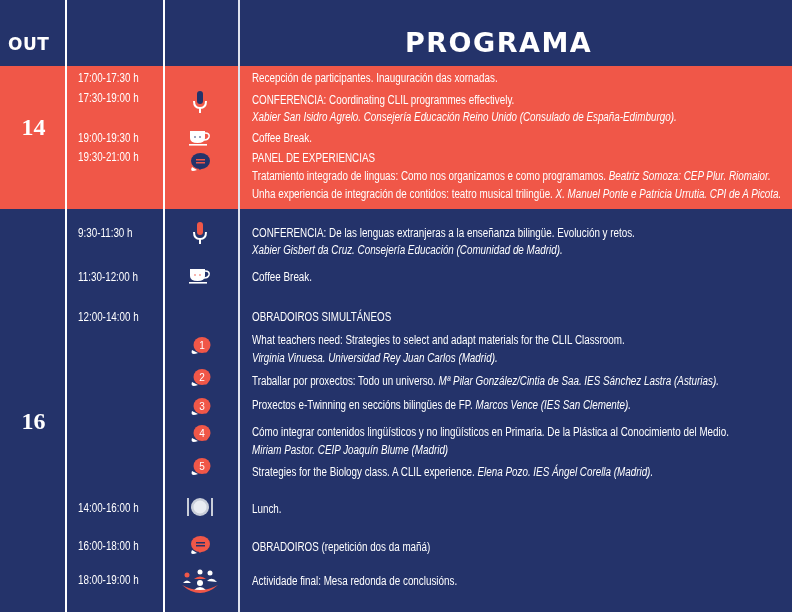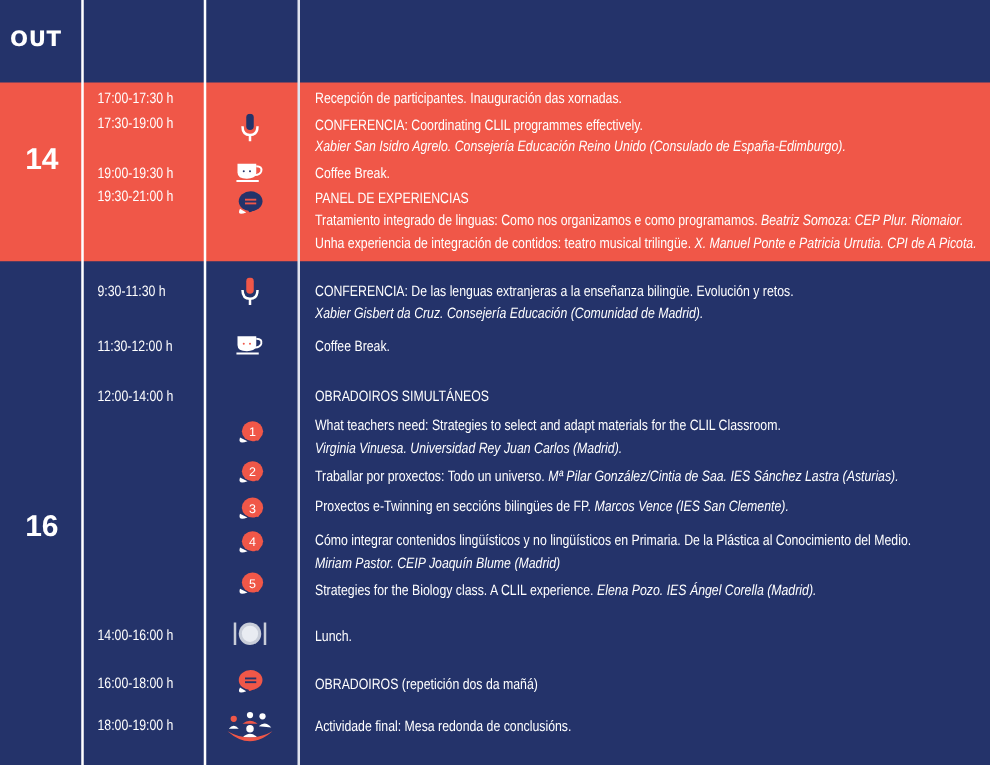--- a/index.html
+++ b/index.html
@@ -7,56 +7,57 @@
     width: 792px; height: 612px; overflow: hidden;
     background: #24336a;
     font-family: "Liberation Sans", "DejaVu Sans", sans-serif;
     color: #ffffff;
     position: relative;
   }
   .vline { position: absolute; top: 0; bottom: 0; width: 2px; background: #ffffff; }
   .v1 { left: 65px; }
   .v2 { left: 163px; }
   .v3 { left: 238px; width: 2px; background: #dfe3ee; }
-  .header { position: absolute; left: 0; top: 0; width: 792px; height: 66px; }
+  .header { position: absolute; left: 0; top: 12px; width: 792px; height: 66px; }
   .out-label {
     position: absolute; left: 8px; top: 22px; width: 50px;
     font-family: "DejaVu Sans", sans-serif; font-weight: bold; font-size: 17px; letter-spacing: 0.5px;
   }
   .prog-title {
     position: absolute; left: 405px; top: 15px;
     font-family: "DejaVu Sans", sans-serif; font-weight: bold; font-size: 27px; letter-spacing: 1.5px;
   }
   .band14 {
     position: absolute; left: 0; top: 66px; width: 792px; height: 143px;
     background: #f05748;
   }
   .day {
     position: absolute; left: 0; width: 67px; text-align: center;
-    font-family: Liberation Sans, sans-serif; font-weight: bold; font-size: 24px;
+    font-family: Liberation Serif, serif; font-weight: bold; font-size: 24px;
   }
   .day14 { top: 114px; }
   .day15 { top: 408px; }
   .time {
     position: absolute; left: 78px; font-size: 12px; transform: scaleX(0.82); transform-origin: left;
     white-space: nowrap;
   }
   .txt {
     position: absolute; left: 252px; font-size: 12px; white-space: nowrap;
     transform: scaleX(0.82); transform-origin: left;
   }
   .it { font-style: italic; }
   .icon { position: absolute; display: block; }
   .icon svg { display: block; }
 </style>
 </head>
 <body>
 
 <div class="header">
   <div class="out-label">OUT</div>
+  <div class="prog-title">PROGRAMA</div>
 </div>
 
 <div class="band14"></div>
 
 <div class="vline v1"></div>
 <div class="vline v2"></div>
 <div class="vline v3"></div>
 
 <div class="day day14">14</div>
 <div class="day day15">16</div>

